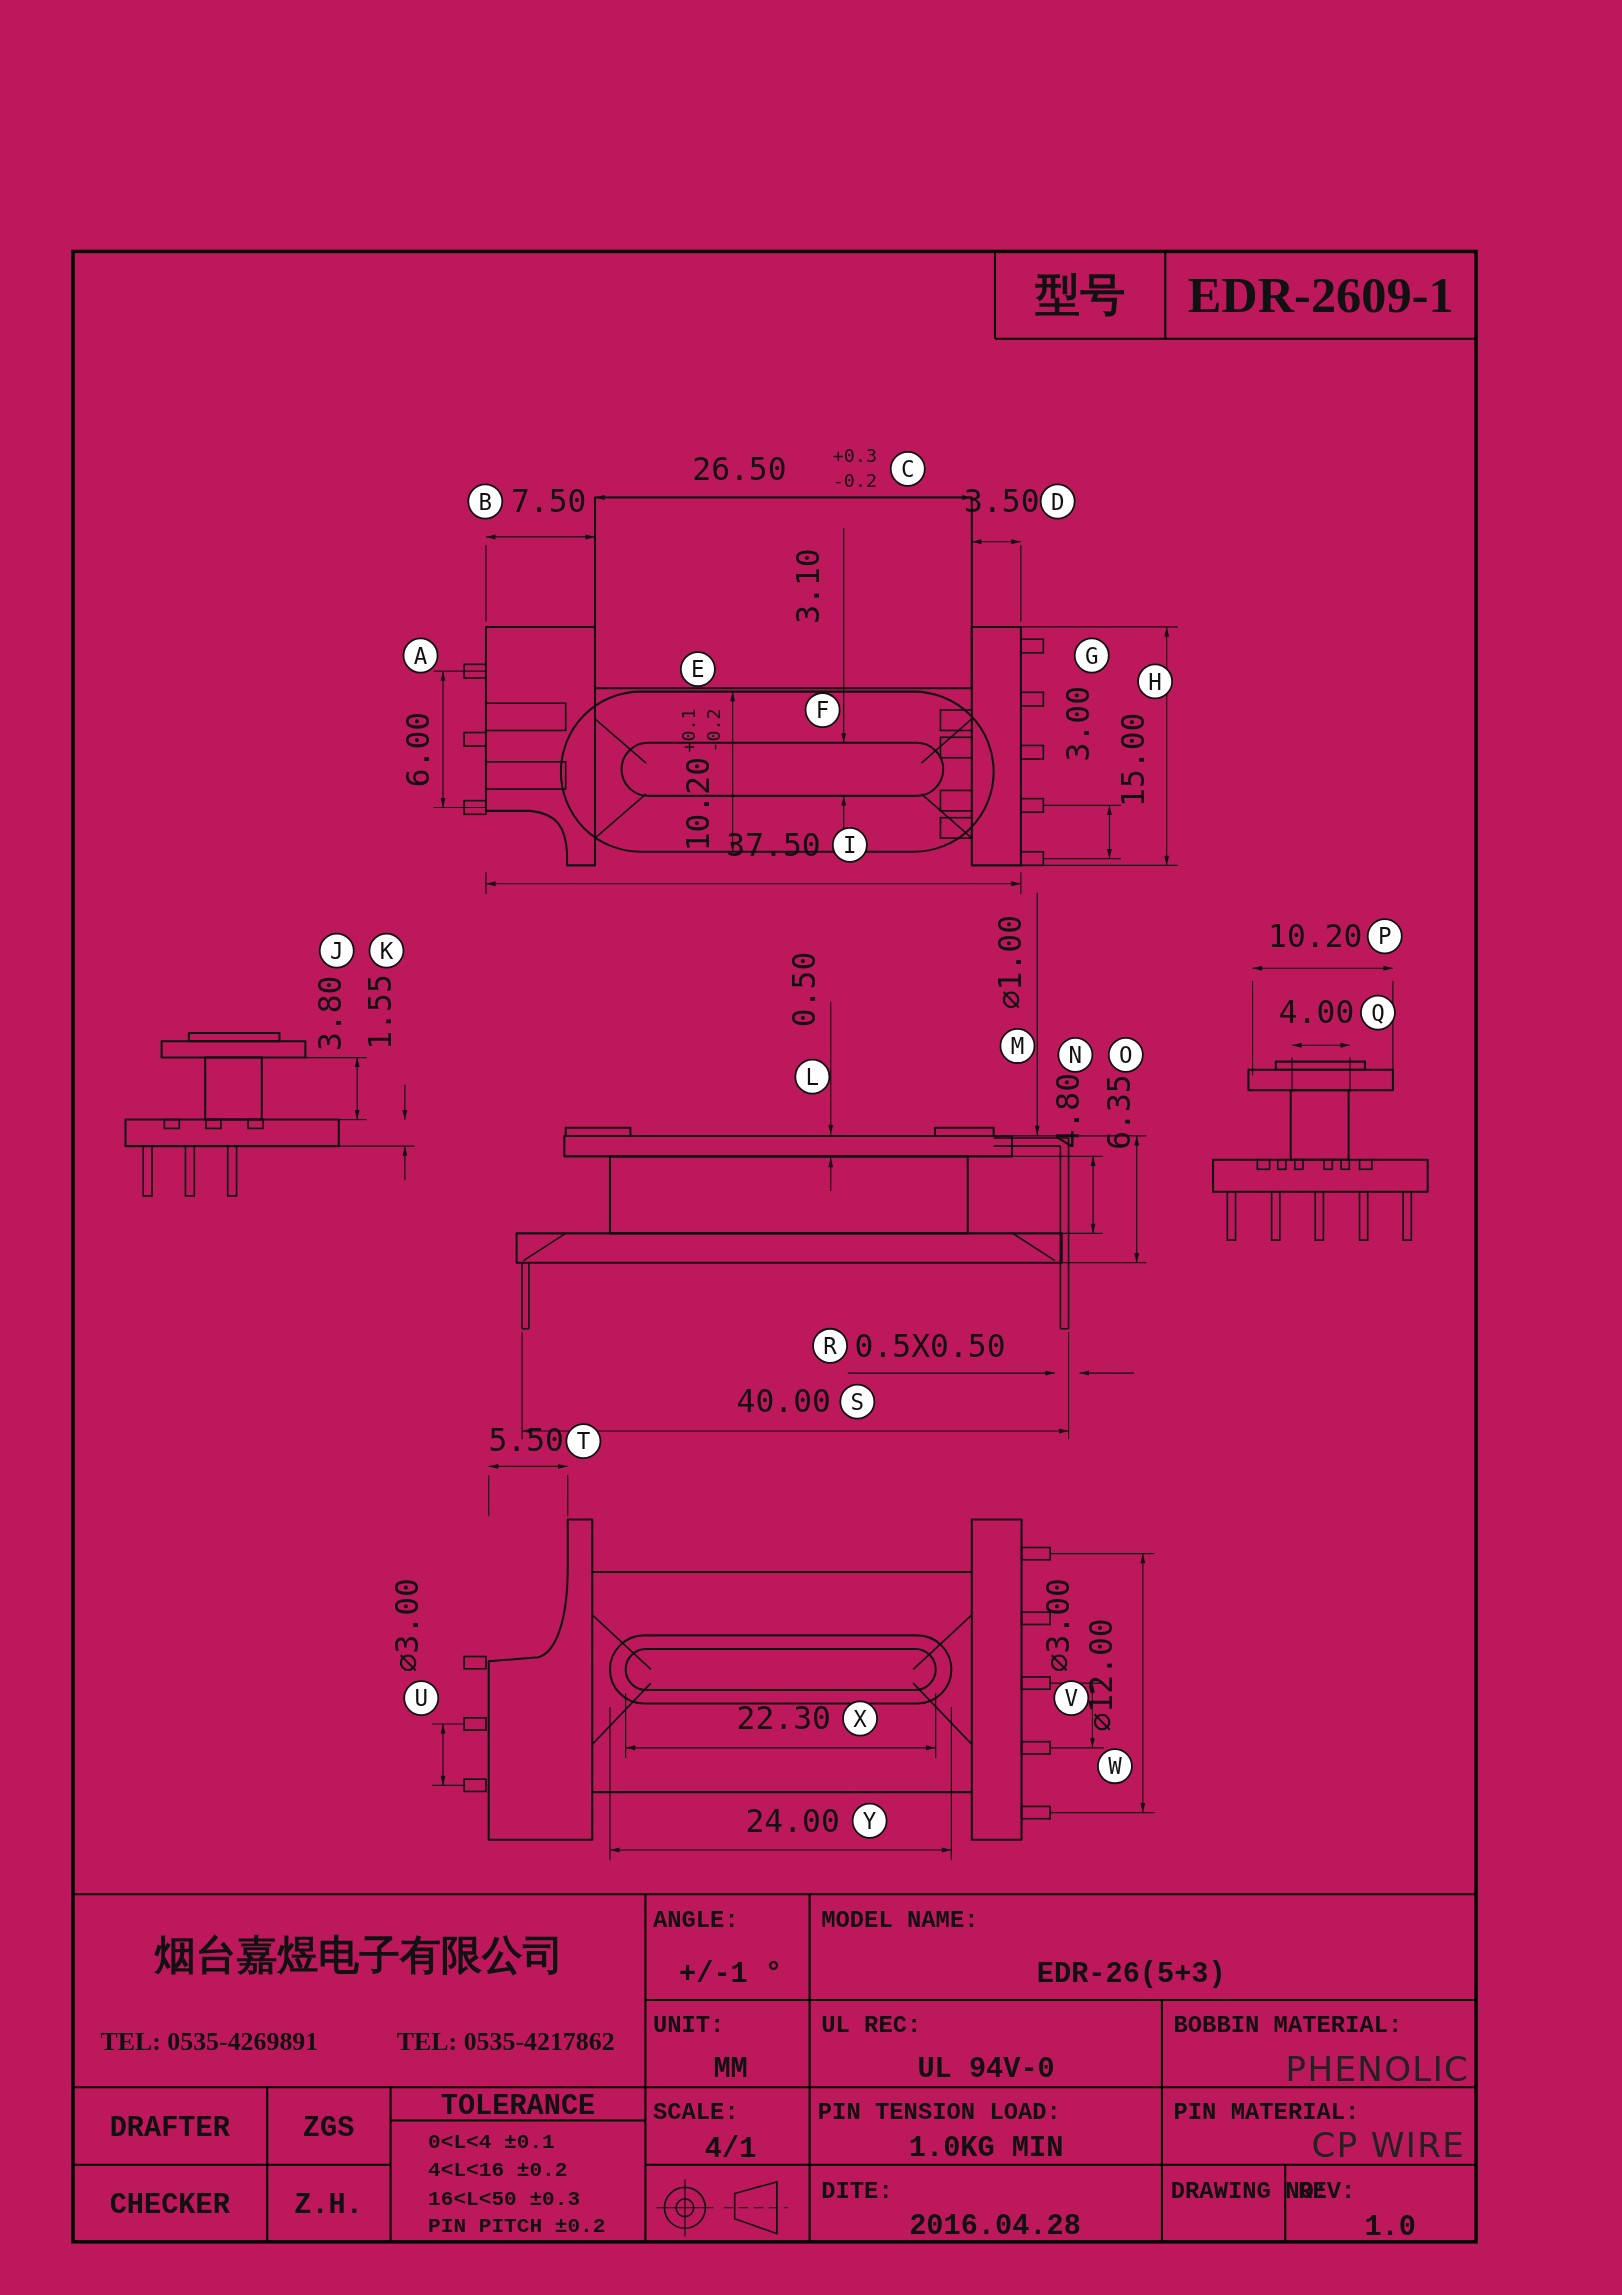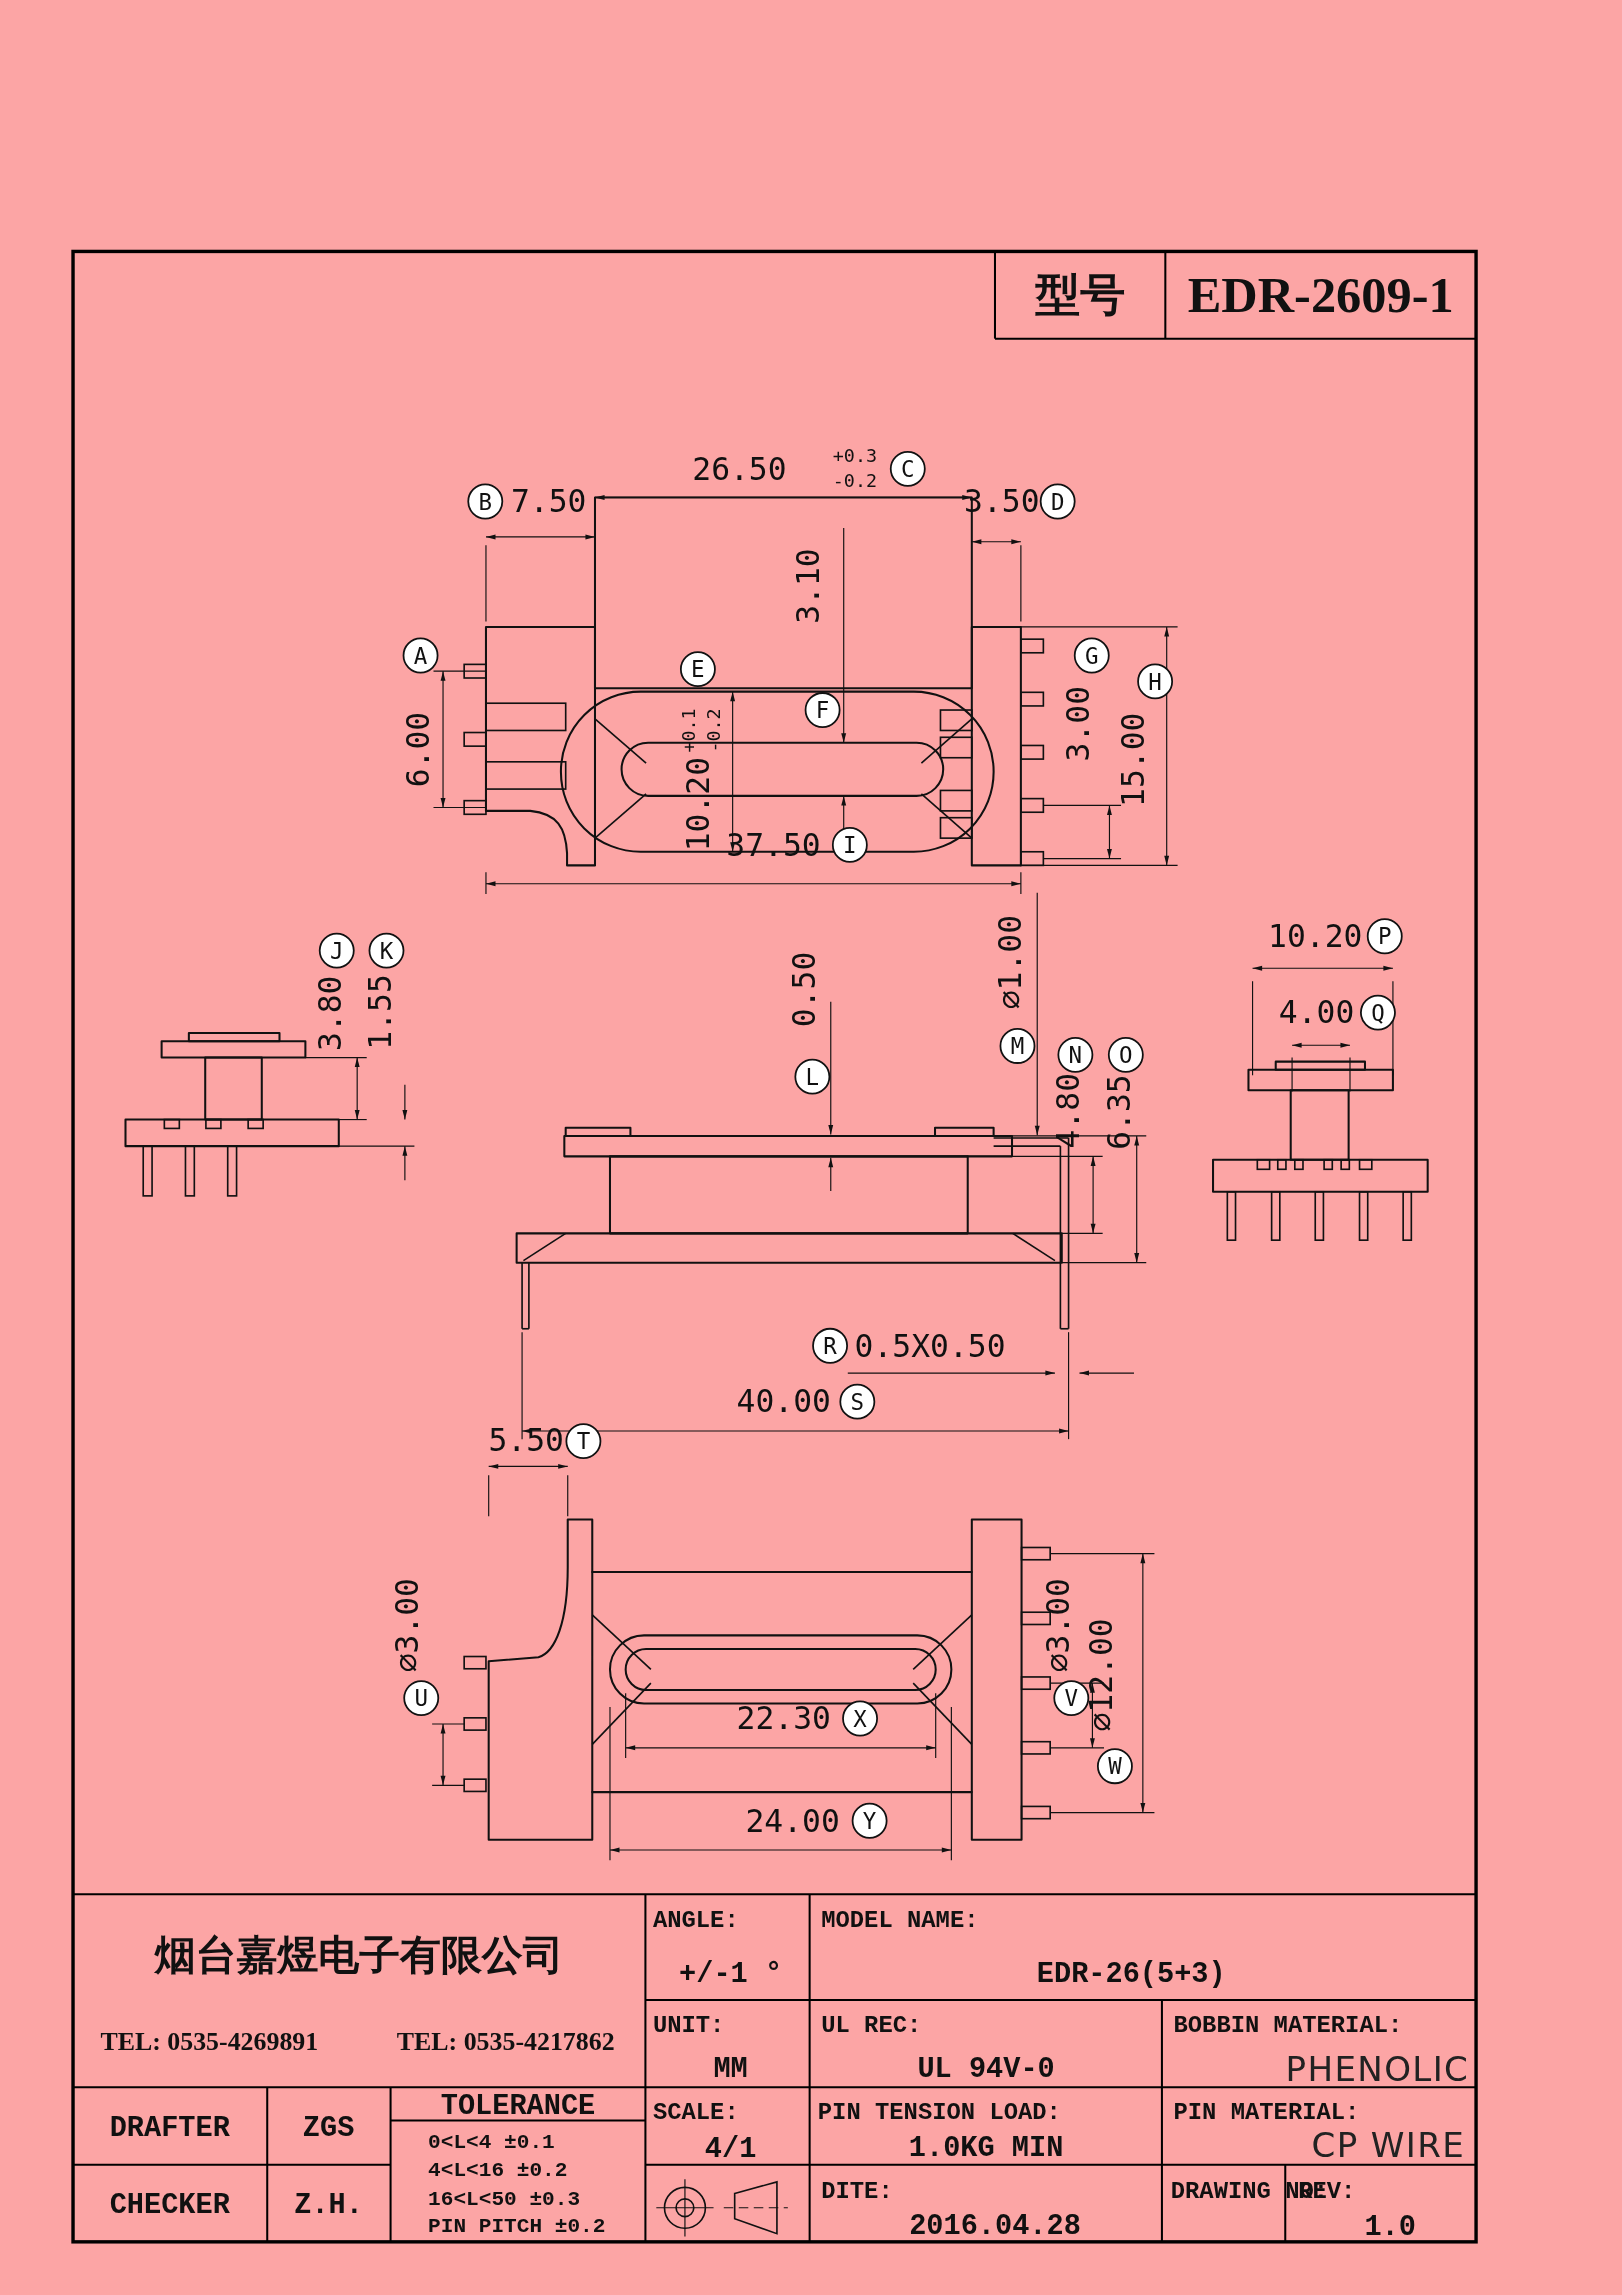--- a/index.html
+++ b/index.html
@@ -1,16 +1,16 @@
 <!DOCTYPE html>
 <html style="font-size:11px"><head>
 <meta charset="utf-8">
 <style>
   html,body{margin:0;padding:0;background:#fff;}
-  #page{position:relative;width:1622px;height:2295px;background:#fca5a5;overflow:hidden;
+  #page{position:relative;width:1622px;height:2295px;background:#be185d;overflow:hidden;
         font-family:"DejaVu Sans", sans-serif;}
   svg{position:absolute;left:0;top:0;}
   svg text{fill:#111;}
   .geo{stroke:#111;stroke-width:3;fill:none;stroke-linecap:round;stroke-linejoin:round;}
   .geo2{stroke:#111;stroke-width:2.4;fill:none;}
   .dim{stroke:#111;stroke-width:1.7;fill:none;}
   .frame{stroke:#000;stroke-width:5;fill:none;}
   .tline{stroke:#000;stroke-width:3;fill:none;}
   .dv{font-family:"DejaVu Sans Mono",monospace;font-size:46px;}
   .dvs{font-family:"DejaVu Sans Mono",monospace;font-size:27px;}

